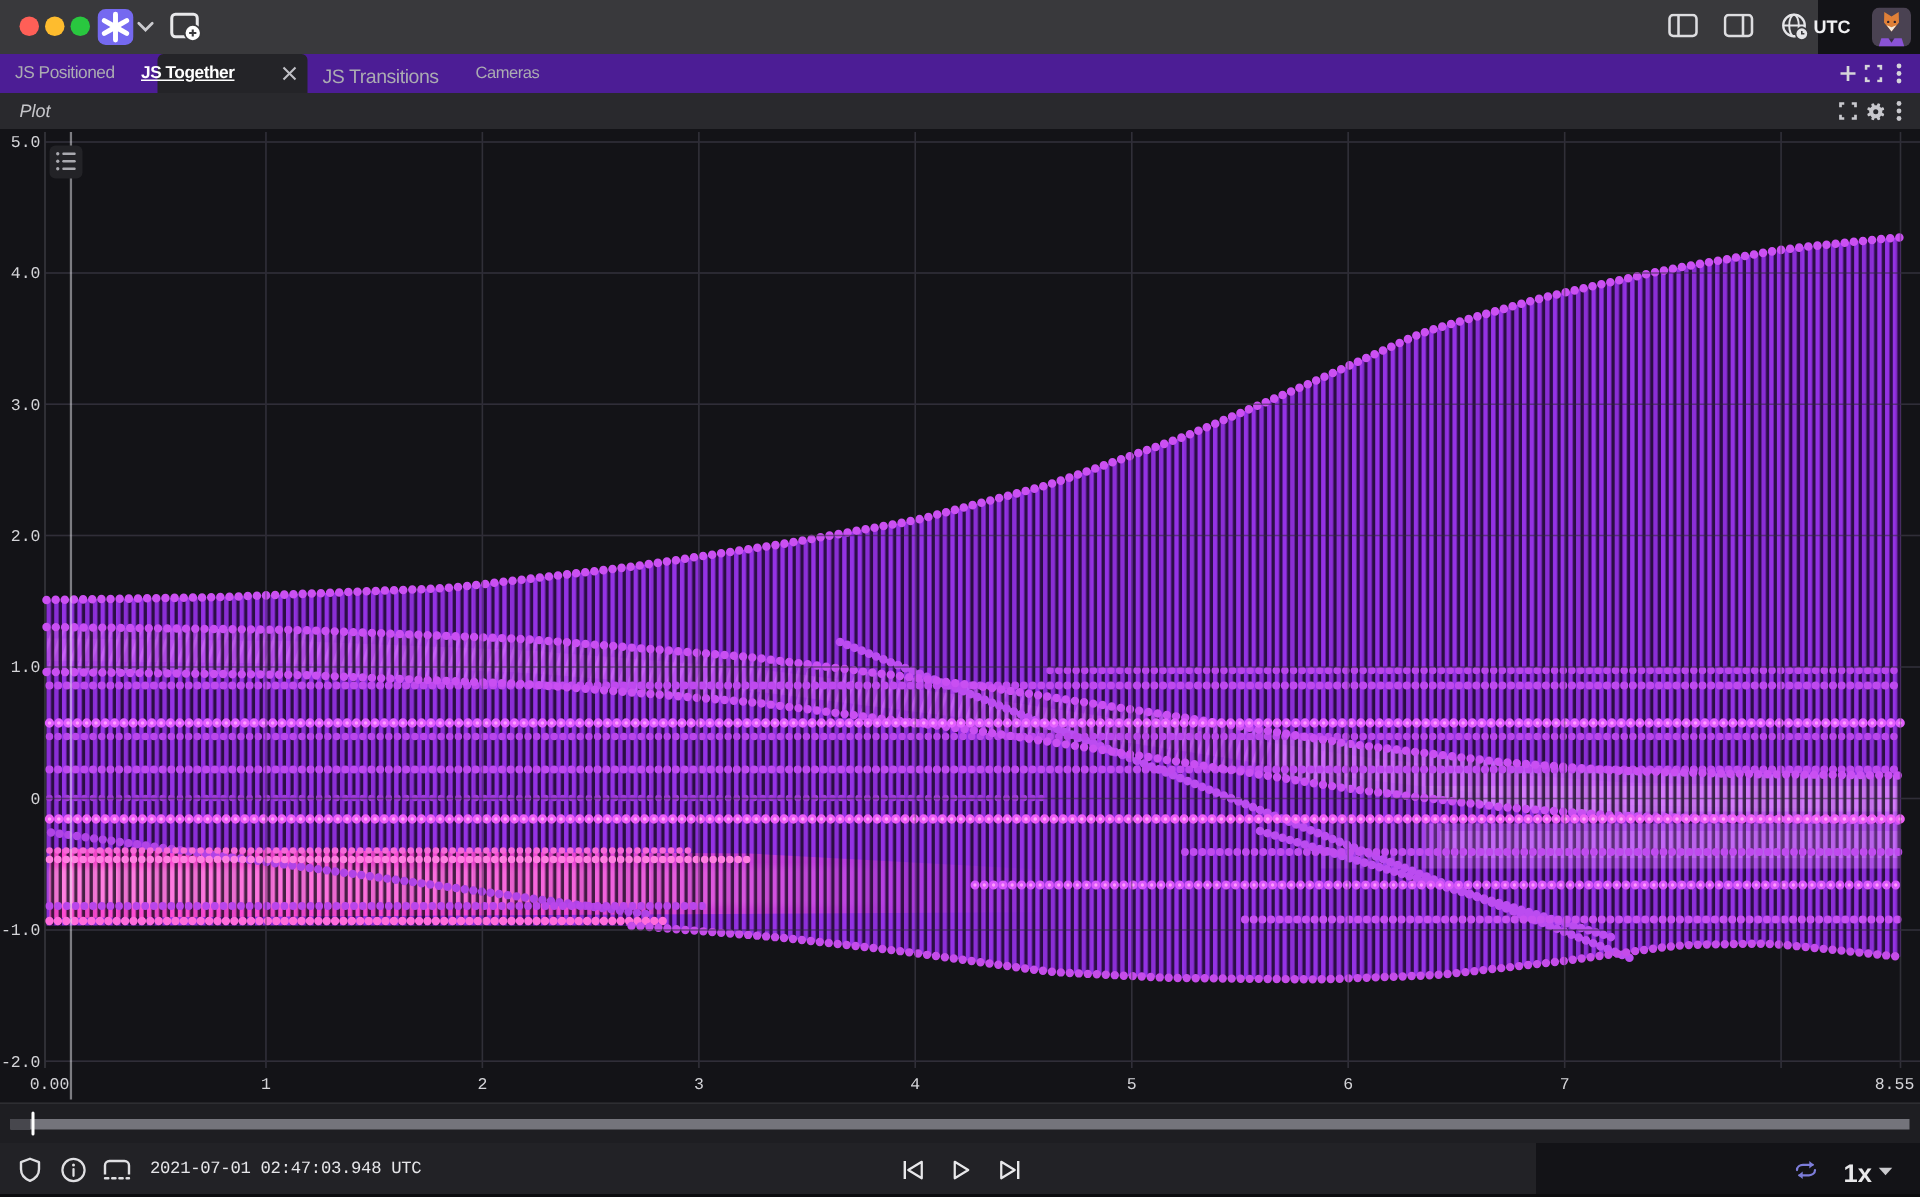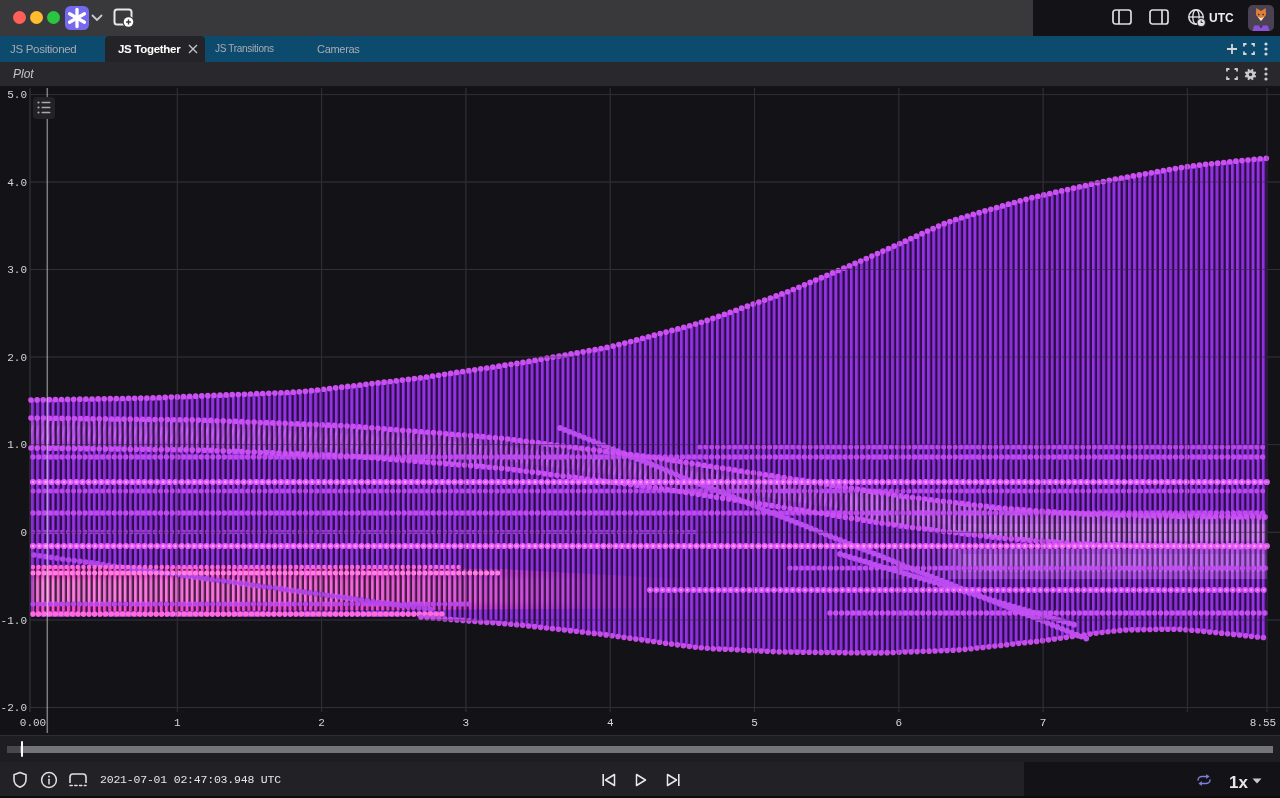--- a/index.html
+++ b/index.html
@@ -1,20 +1,20 @@
 <!DOCTYPE html>
 <html><head><meta charset="utf-8">
 <style>
   html,body{margin:0;padding:0;width:1280px;height:798px;overflow:hidden;background:#131317;
     font-family:"Liberation Sans",sans-serif;}
   *{box-sizing:border-box}
 </style></head>
 <body>
 
-<div style="position:absolute;left:0;top:0;width:1033px;height:36px;background:#39393c;">
+<div style="position:absolute;left:0;top:0;width:1212px;height:36px;background:#39393c;">
  <div style="position:absolute;left:12.5px;top:11px;width:13px;height:13px;border-radius:50%;background:#ff5f57;"></div>
  <div style="position:absolute;left:29.5px;top:11px;width:13px;height:13px;border-radius:50%;background:#febc2e;"></div>
  <div style="position:absolute;left:46.5px;top:11px;width:13px;height:13px;border-radius:50%;background:#29c73f;"></div>
  <svg width="24" height="24" viewBox="0 0 24 24" style="position:absolute;left:65px;top:6px;">
       <rect width="24" height="24" rx="5.5" fill="#7569f0"></rect>
       <path d="M12.00,10.00 L12.00,3.40" stroke="#fff" stroke-width="3.3" fill="none" stroke-linecap="round"></path>
       <path d="M13.73,11.00 L19.45,7.70" stroke="#fff" stroke-width="3.3" fill="none" stroke-linecap="round"></path>
       <path d="M13.73,13.00 L19.45,16.30" stroke="#fff" stroke-width="3.3" fill="none" stroke-linecap="round"></path>
       <path d="M12.00,14.00 L12.00,20.60" stroke="#fff" stroke-width="3.3" fill="none" stroke-linecap="round"></path>
       <path d="M10.27,13.00 L4.55,16.30" stroke="#fff" stroke-width="3.3" fill="none" stroke-linecap="round"></path>
@@ -51,28 +51,28 @@
    <rect width="26" height="26" rx="5" fill="#4a4252"></rect>
    <polygon points="4.5,26 21.5,26 19.8,20.5 6.2,20.5" fill="#8a53d6"></polygon>
    <polygon points="11,20.5 15,20.5 13,23.5" fill="#3a2f45"></polygon>
    <polygon points="13,6 17.8,3 18,10 13,16 8,10 8.2,3" fill="#df8038"></polygon>
    <polygon points="13,16 16.2,11.8 13,13.2 9.8,11.8" fill="#f3ecdf"></polygon>
    <circle cx="10.8" cy="9.6" r="0.8" fill="#2a2030"></circle>
    <circle cx="15.2" cy="9.6" r="0.8" fill="#2a2030"></circle>
  </svg>
 </div>
 
-<div style="position:absolute;left:0;top:36px;width:1280px;height:42px;background:#0c4a6e;">
+<div style="position:absolute;left:0;top:36px;width:1280px;height:42px;background:#4c1d95;">
  <div style="position:absolute;left:10px;top:7px;font-size:11.5px;letter-spacing:-0.3px;color:#ababb2;">JS Positioned</div>
  <div style="position:absolute;left:105px;top:0;width:100px;height:26px;background:#242428;border-radius:4px 4px 0 0;"></div>
- <div style="position:absolute;left:118px;top:7px;font-size:11.5px;letter-spacing:-0.3px;font-weight:700;color:#ffffff;">JS Together</div>
+ <div style="position:absolute;left:94px;top:7px;font-size:11.5px;letter-spacing:-0.3px;font-weight:700;color:#ffffff;text-decoration:underline;">JS Together</div>
  <svg width="10" height="10" viewBox="0 0 10 10" style="position:absolute;left:188px;top:8px;">
       <path d="M1,1 L9,9 M9,1 L1,9" stroke="#c0c0c5" stroke-width="1.4"></path>
     </svg>
- <div style="position:absolute;left:215px;top:7px;font-size:10px;letter-spacing:-0.3px;color:#ababb2;">JS Transitions</div>
+ <div style="position:absolute;left:215px;top:7px;font-size:13px;letter-spacing:-0.3px;color:#ababb2;">JS Transitions</div>
  <div style="position:absolute;left:317px;top:7px;font-size:11px;letter-spacing:-0.3px;color:#ababb2;">Cameras</div>
  <svg width="12" height="12" viewBox="0 0 12 12" style="position:absolute;left:1226px;top:7px;">
       <path d="M6,1 V11 M1,6 H11" stroke="#d5d5d9" stroke-width="1.8"></path>
     </svg>
  <svg width="12" height="12" viewBox="0 0 12 12" style="position:absolute;left:1243px;top:7px;">
       <path d="M1,3.5 V1 H3.5 M8.5,1 H11 V3.5 M11,8.5 V11 H8.5 M3.5,11 H1 V8.5" stroke="#d5d5d9" stroke-width="1.8" fill="none"></path>
     </svg>
  <g></g>
  <svg width="4" height="14" viewBox="0 0 4 14" style="position:absolute;left:1264px;top:6px;">
       <circle cx="2" cy="2" r="1.6" fill="#d5d5d9"></circle>

